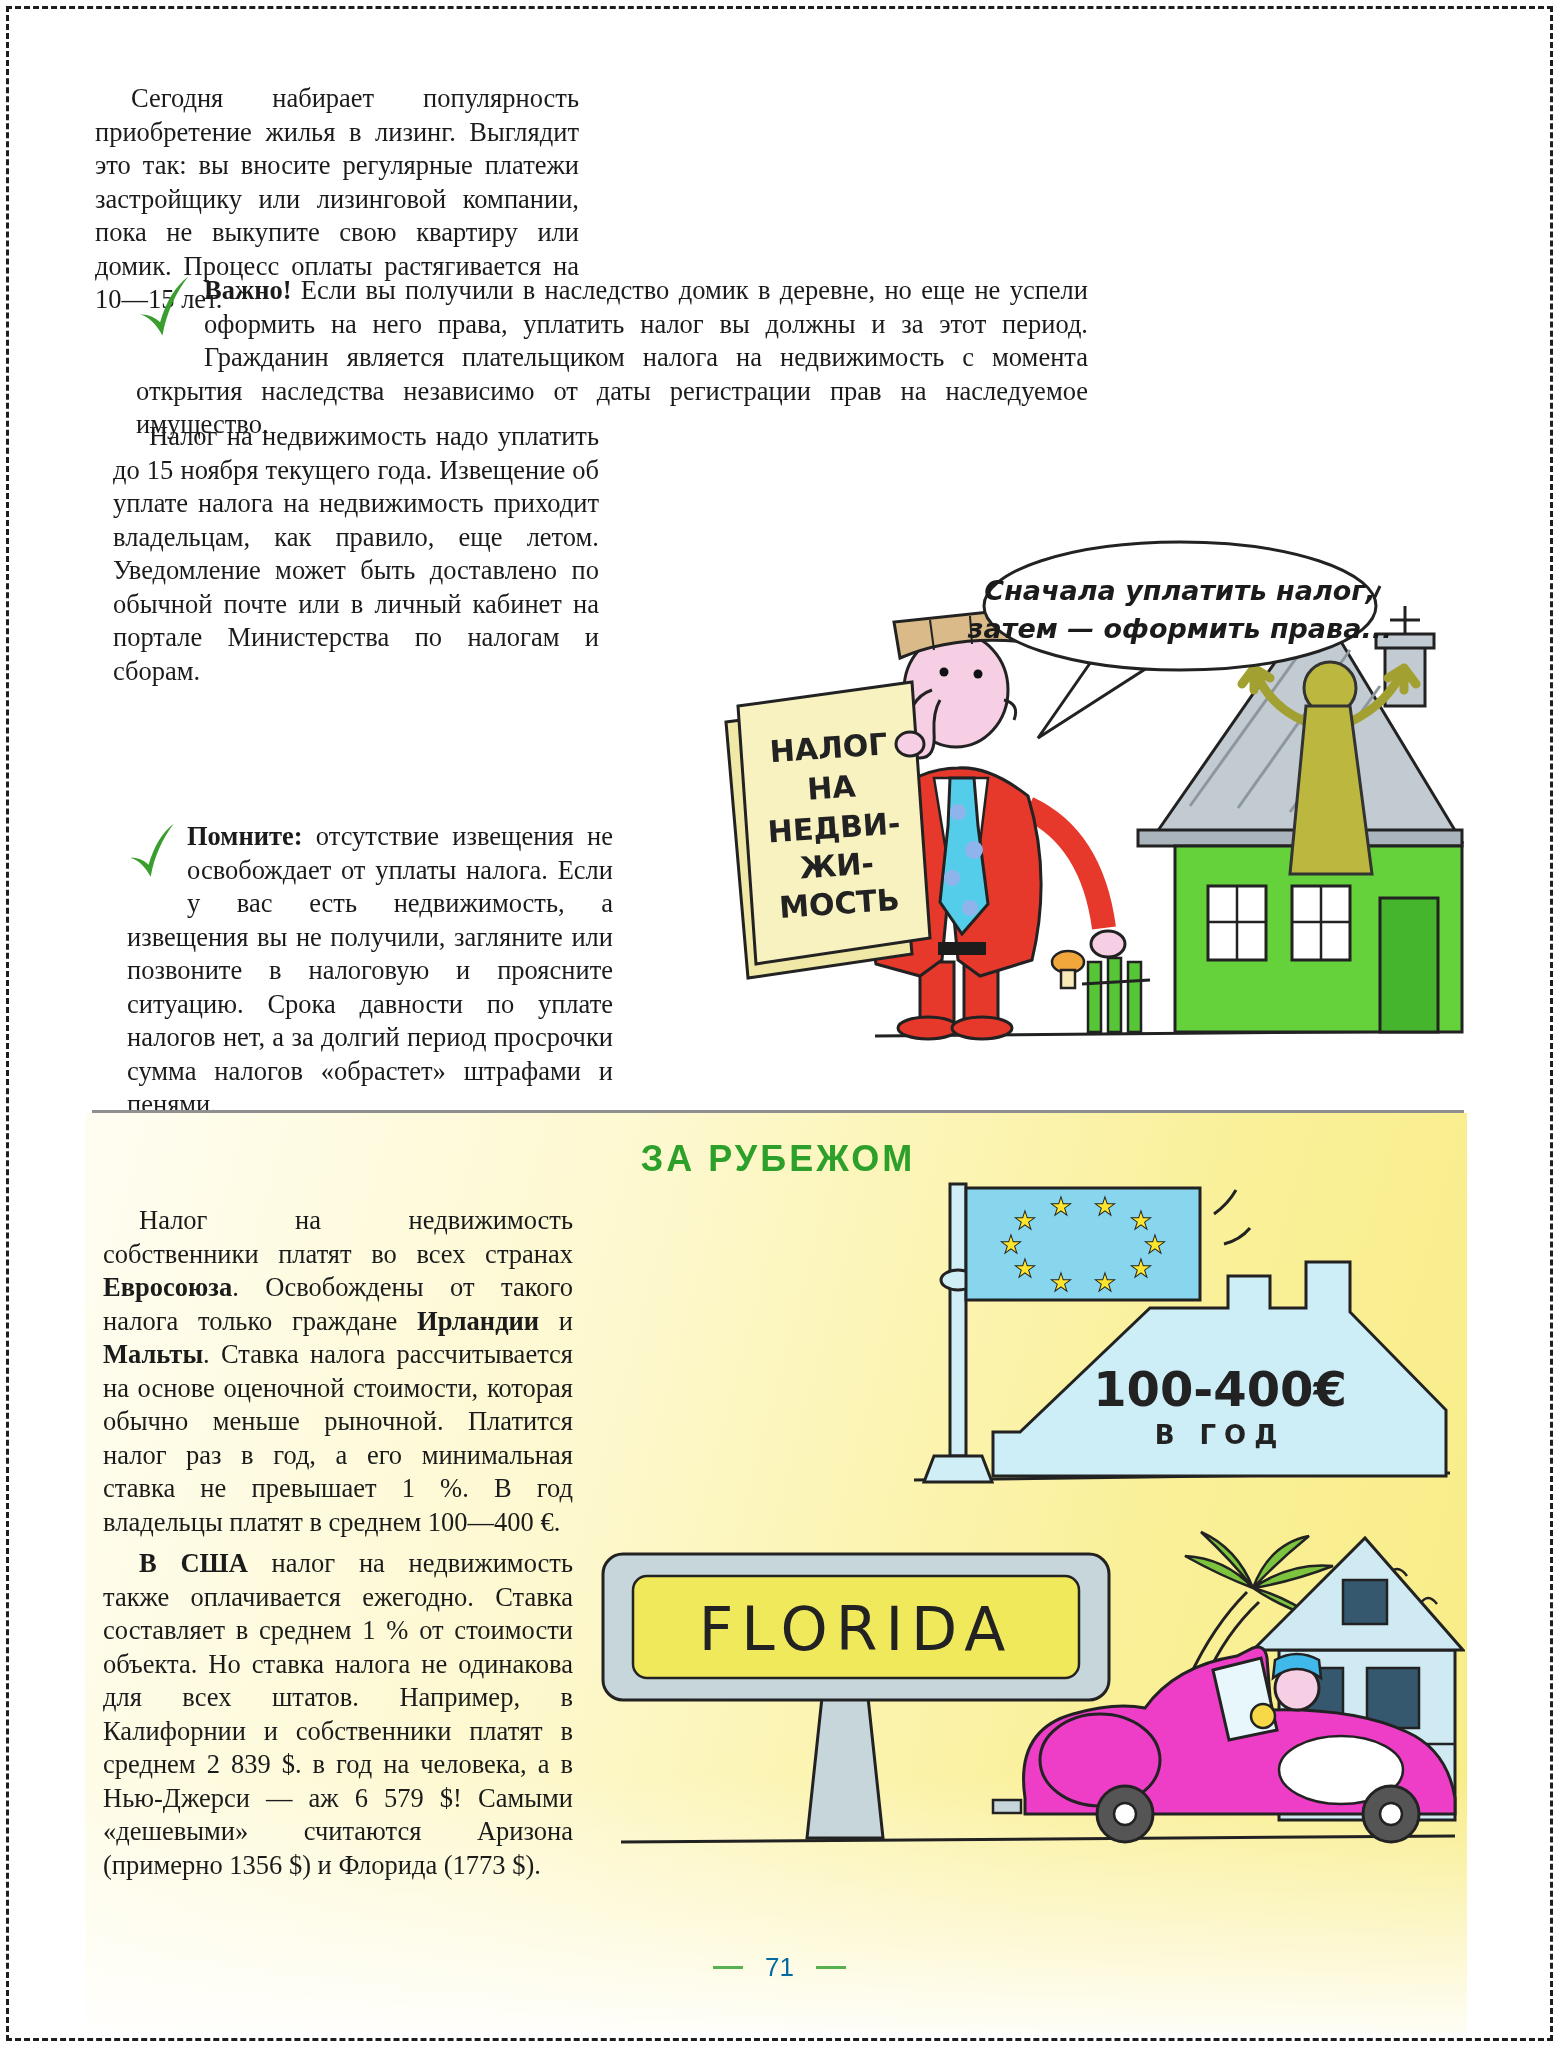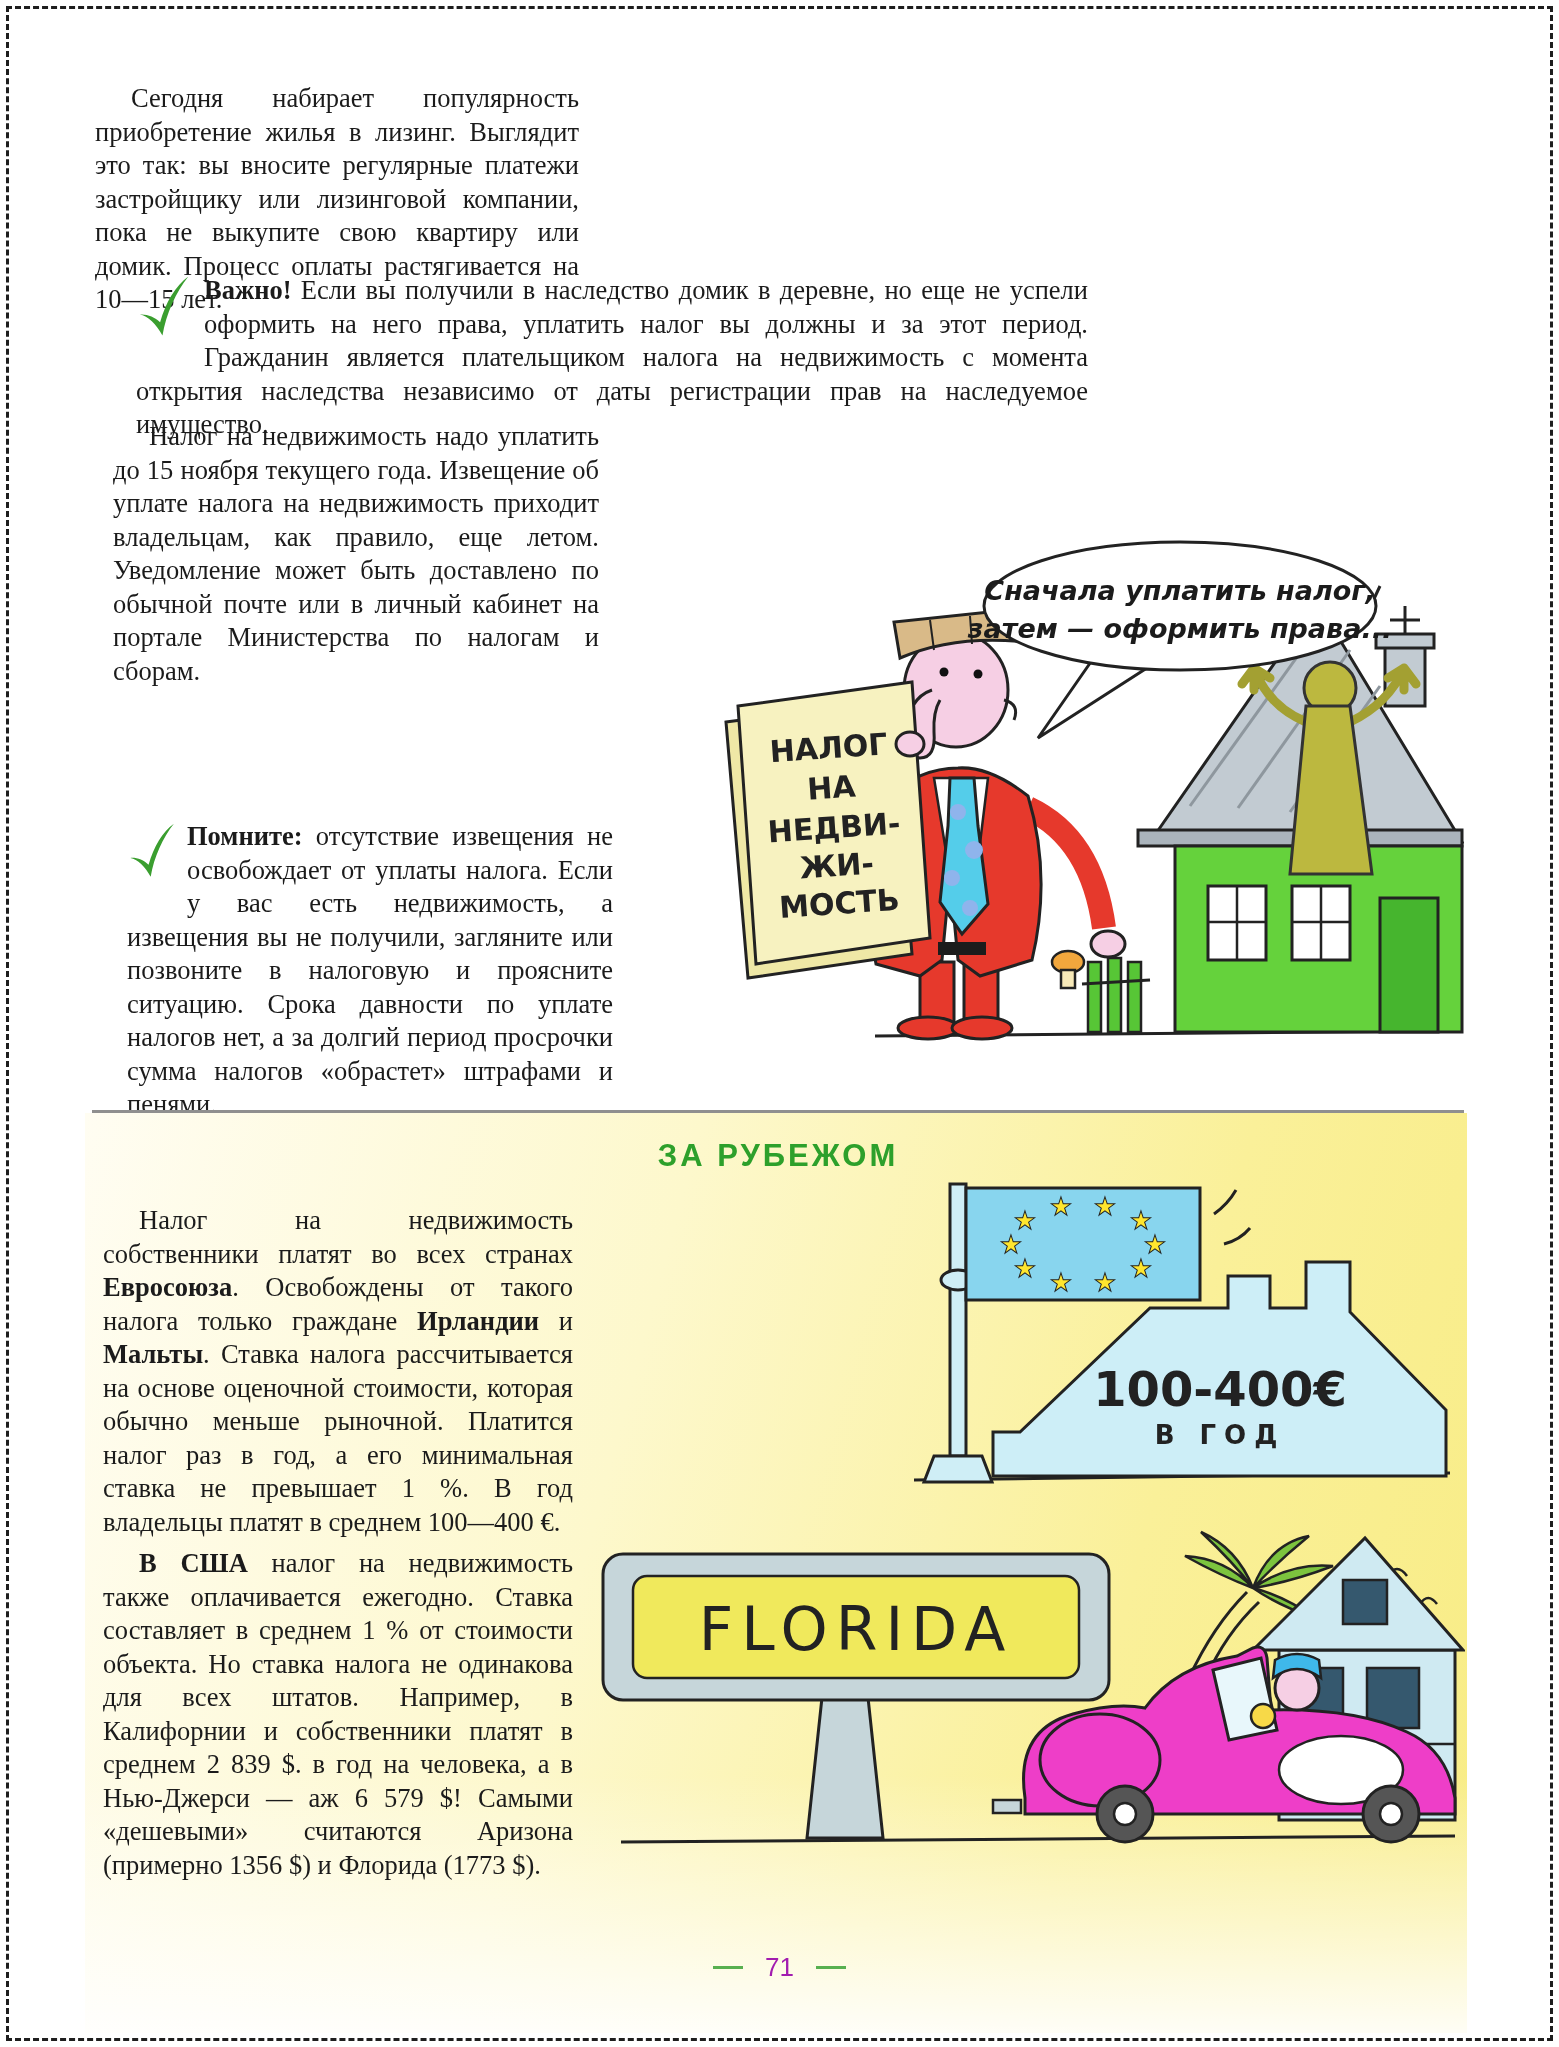--- a/index.html
+++ b/index.html
@@ -22,32 +22,32 @@
   .divider{position:absolute;left:92px;top:1110px;width:1372px;height:3px;background:#8f8f8f;box-shadow:0 1px 0 #d6d6d6;}
   .abroad-bg{
     position:absolute;left:85px;top:1113px;width:1382px;height:920px;
     background:
       linear-gradient(to bottom, rgba(255,255,255,0) 0%, rgba(255,255,255,0) 72%, rgba(255,255,255,.92) 100%),
       linear-gradient(105deg,#fffdf2 0%,#fdf8cc 38%,#faf099 72%,#f8ec84 100%);
   }
   .abroad-header{
     position:absolute;left:92px;top:1138px;width:1372px;text-align:center;
     font-family:"Liberation Sans","DejaVu Sans",sans-serif;font-weight:bold;
-    font-size:31px;letter-spacing:3px;color:#2da02b;
+    font-size:36px;letter-spacing:3px;color:#2da02b;
   }
   .abroad-col{position:absolute;left:95px;top:1196px;width:486px;}
   .abroad-col .para{margin:8px;}
   svg text{font-family:"DejaVu Sans","Liberation Sans",sans-serif;}
   .cartoon{position:absolute;}
   .cartoon-tax{left:590px;top:406px;width:874px;height:642px;}
   .cartoon-eu{left:898px;top:1180px;width:562px;height:312px;}
   .cartoon-florida{left:585px;top:1518px;width:880px;height:332px;}
   .page-number-row{
     position:absolute;left:0;top:1952px;width:100%;display:flex;align-items:center;justify-content:center;gap:22px;
-    font-family:"Liberation Sans","DejaVu Sans",sans-serif;font-size:26px;color:#a21caf;
+    font-family:"Liberation Sans","DejaVu Sans",sans-serif;font-size:26px;color:#0369a1;
   }
   .page-dash{width:30px;height:3px;background:#58b050;}
 </style>
 </head>
 <body>
 
 <div class="page">
   <div class="dashed-border"></div>
 
   <div class="intro-cols">

